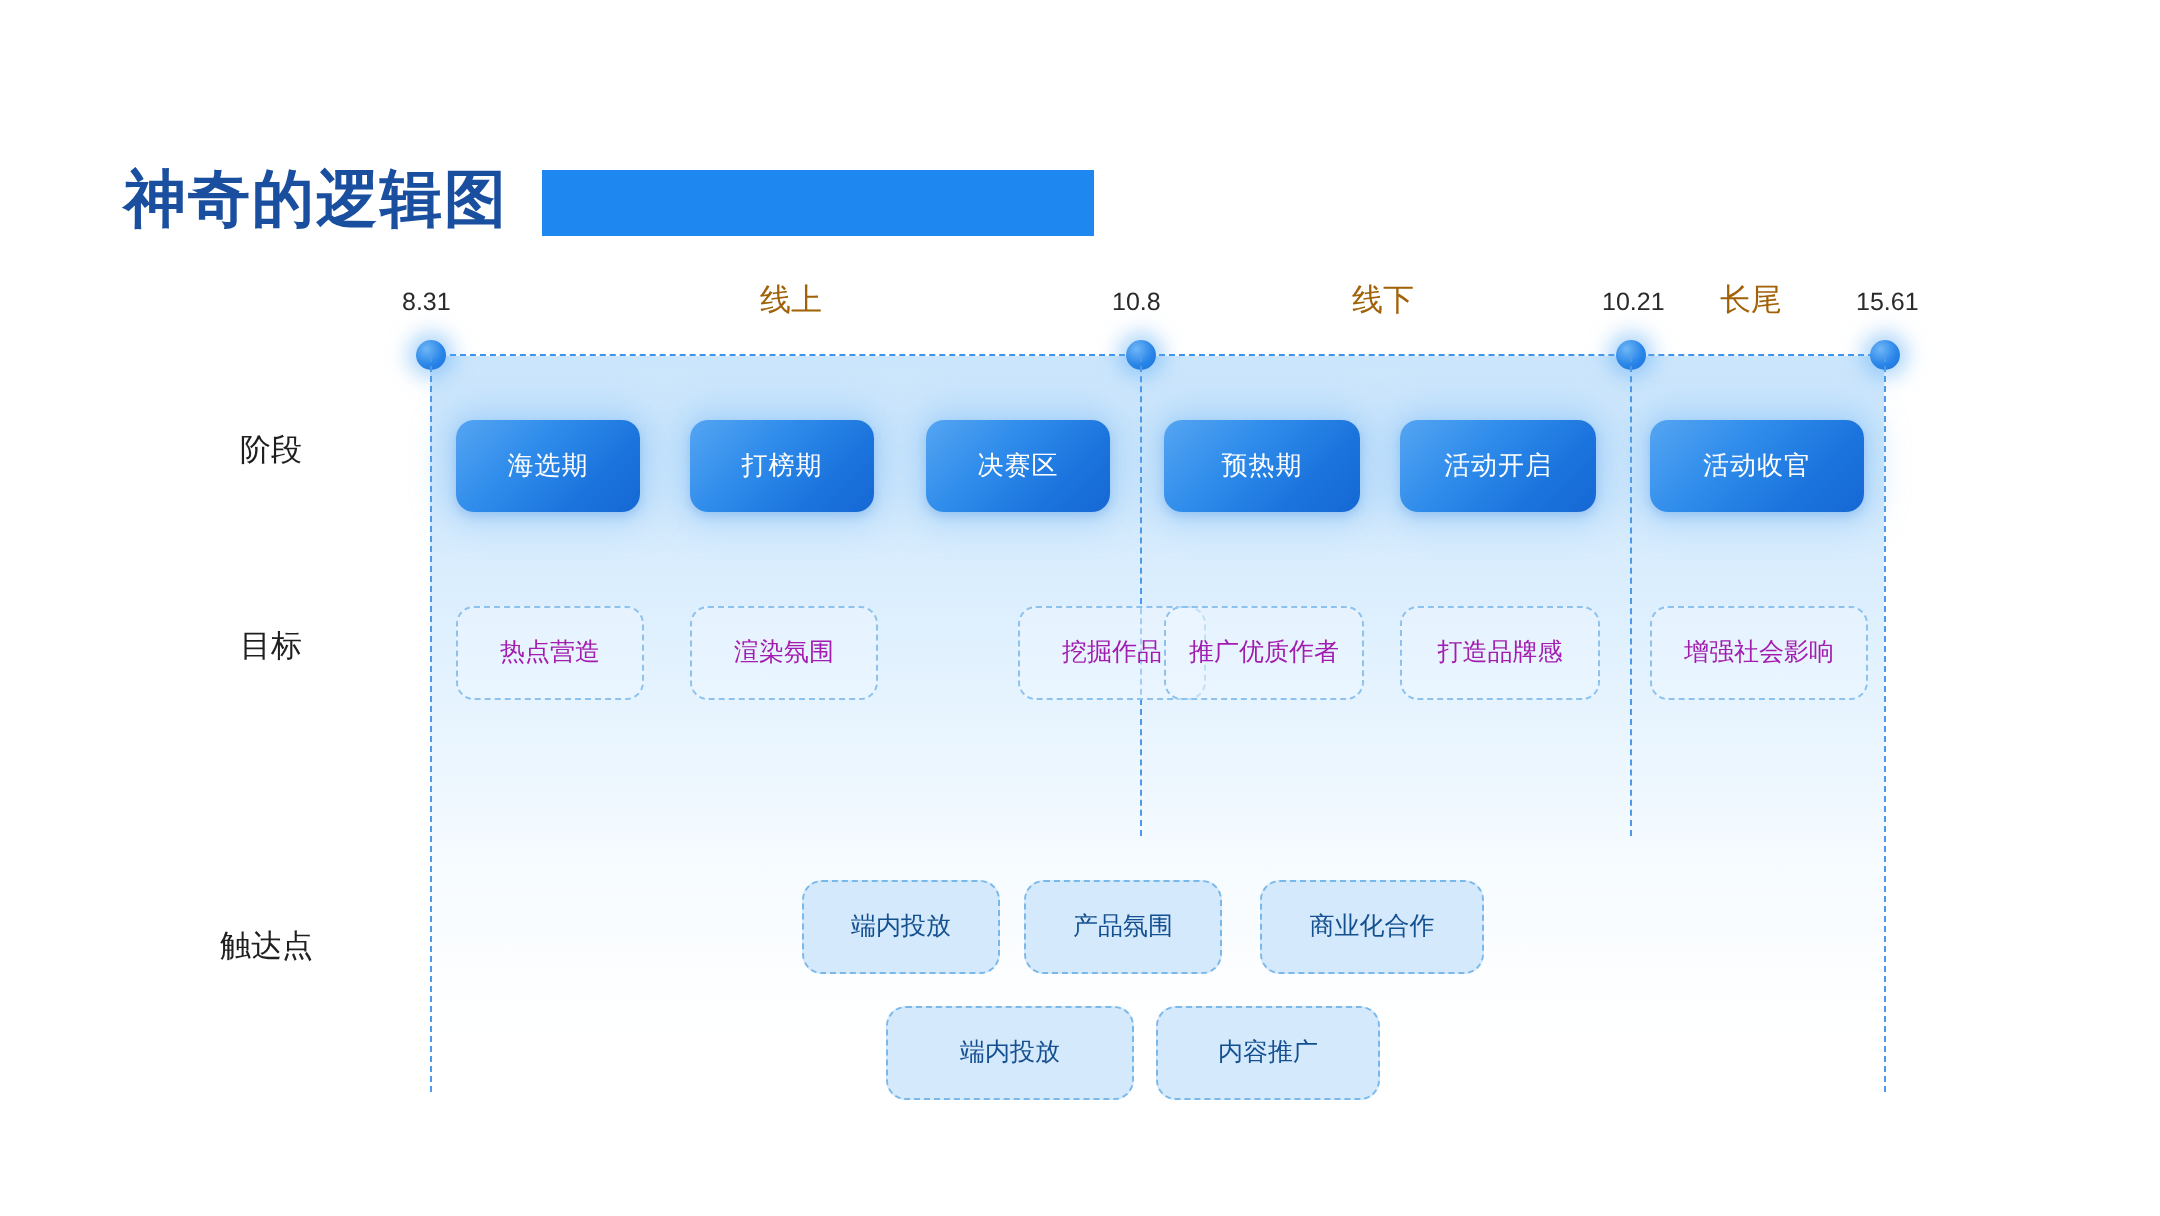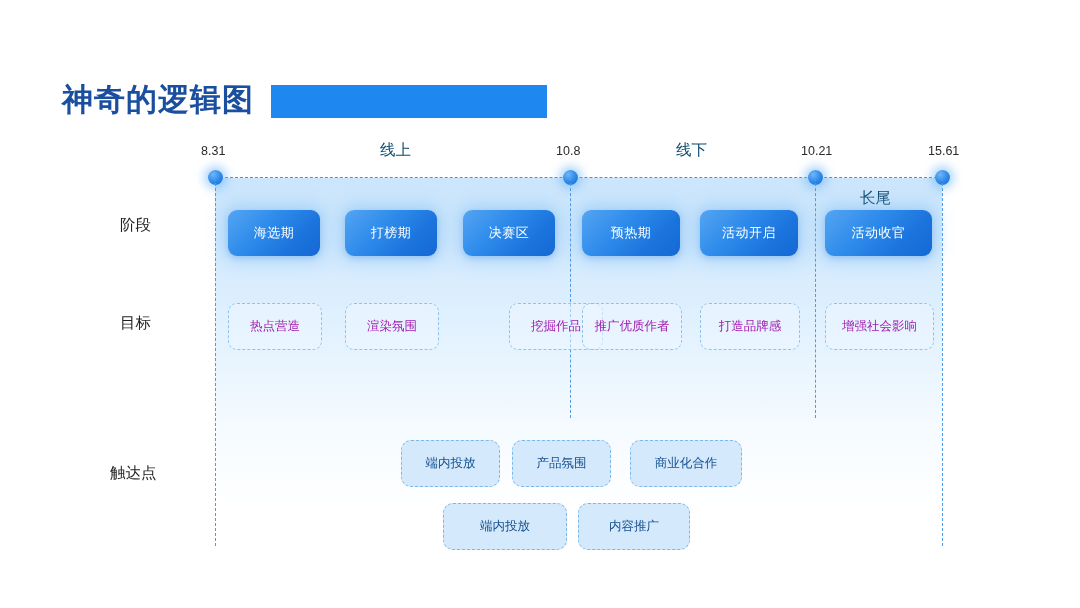--- a/index.html
+++ b/index.html
@@ -50,21 +50,21 @@
   .tl-vline{
     position:absolute;top:178px;width:0;
     border-left:1.4px dashed #4e9ae8;
   }
 
   
   .tl-date{
     position:absolute;top:144px;font-size:12.5px;color:#2a2a2a;white-space:nowrap;
   }
   .tl-phase{
-    position:absolute;top:140px;font-size:15.5px;color:#0c4a6e;white-space:nowrap;
+    position:absolute;top:140px;font-size:15.5px;color:#a16207;white-space:nowrap;
   }
 
   
   .row-label{
     position:absolute;font-size:15.5px;color:#1f1f1f;white-space:nowrap;text-align:left;
   }
 
   
   .stage-box{
     position:absolute;height:46px;border-radius:9px;
@@ -123,21 +123,21 @@
 
     <div id="tl-dates">
         <div class="tl-date" style="left: 201px;">8.31</div>
         <div class="tl-date" style="left: 556px;">10.8</div>
         <div class="tl-date" style="left: 801px;">10.21</div>
         <div class="tl-date" style="left: 928px;">15.61</div>
       </div>
     <div id="tl-phases">
         <div class="tl-phase" style="left: 380px;">线上</div>
         <div class="tl-phase" style="left: 676px;">线下</div>
-        <div class="tl-phase" style="left: 860px; margin-top: 48px;">长尾</div>
+        <div class="tl-phase" style="left: 860px;">长尾</div>
       </div>
 
     <div class="row-label" style="left:120px;top:215px;width:70px;">阶段</div>
     <div class="row-label" style="left:120px;top:313px;width:70px;">目标</div>
     <div class="row-label" style="left:110px;top:463px;width:80px;">触达点</div>
 
     <div id="row-stage">
         <div class="stage-box" style="left: 228px; top: 210px; width: 92px;">海选期</div>
         <div class="stage-box" style="left: 345px; top: 210px; width: 92px;">打榜期</div>
         <div class="stage-box" style="left: 463px; top: 210px; width: 92px;">决赛区</div>

